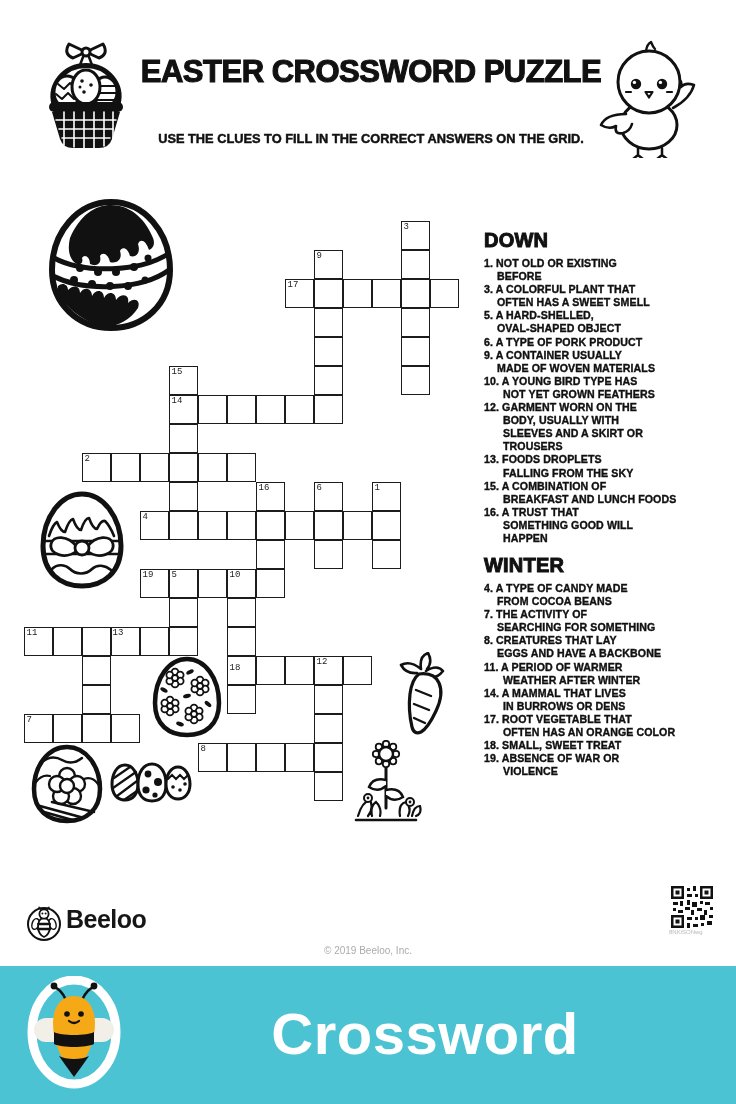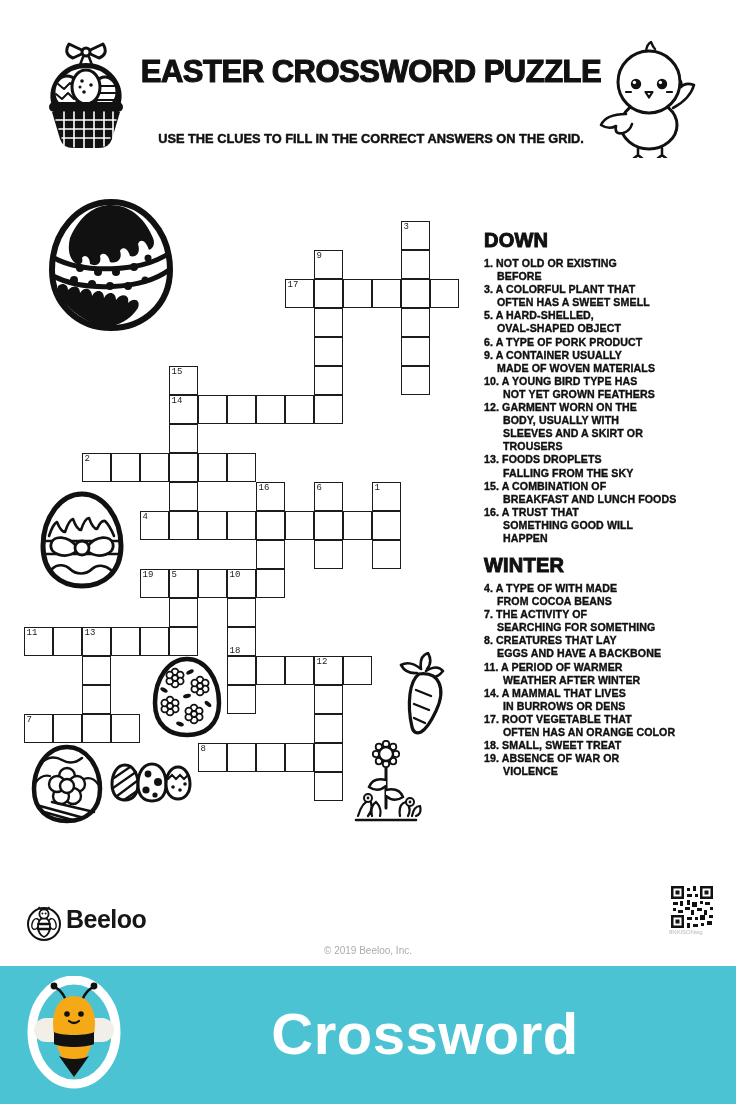--- a/index.html
+++ b/index.html
@@ -312,26 +312,26 @@
       <div class="cellnum" style="left: 403.5px; top: 222.5px;">3</div>
       <div class="cellnum" style="left: 142.5px; top: 512.5px;">4</div>
       <div class="cellnum" style="left: 171.5px; top: 570.5px;">5</div>
       <div class="cellnum" style="left: 316.5px; top: 483.5px;">6</div>
       <div class="cellnum" style="left: 26.5px; top: 715.5px;">7</div>
       <div class="cellnum" style="left: 200.5px; top: 744.5px;">8</div>
       <div class="cellnum" style="left: 316.5px; top: 251.5px;">9</div>
       <div class="cellnum" style="left: 229.5px; top: 570.5px;">10</div>
       <div class="cellnum" style="left: 26.5px; top: 628.5px;">11</div>
       <div class="cellnum" style="left: 316.5px; top: 657.5px;">12</div>
-      <div class="cellnum" style="left: 84.5px; top: 628.5px;">13</div>
+      <div class="cellnum" style="left: 84.5px; top: 628.5px; padding-left: 28px;">13</div>
       <div class="cellnum" style="left: 171.5px; top: 396.5px;">14</div>
       <div class="cellnum" style="left: 171.5px; top: 367.5px;">15</div>
       <div class="cellnum" style="left: 258.5px; top: 483.5px;">16</div>
       <div class="cellnum" style="left: 287.5px; top: 280.5px;">17</div>
-      <div class="cellnum" style="left: 229.5px; top: 647px;">18</div>
+      <div class="cellnum" style="left: 229.5px; top: 664px;">18</div>
       <div class="cellnum" style="left: 142.5px; top: 570.5px;">19</div>
     </div>
 
   <div class="abs hdg" style="left:484px;top:229px;">DOWN</div>
   <div class="abs clues" style="left:484px;top:257px;">
       <div class="clue"><span>1.</span> <span>NOT OLD OR EXISTING
 BEFORE</span></div>
       <div class="clue"><span>3.</span> <span>A COLORFUL PLANT THAT
 OFTEN HAS A SWEET SMELL</span></div>
       <div class="clue"><span>5.</span> <span>A HARD-SHELLED,
@@ -349,21 +349,21 @@
 FALLING FROM THE SKY</span></div>
       <div class="clue c2"><span>15.</span> <span>A COMBINATION OF
 BREAKFAST AND LUNCH FOODS</span></div>
       <div class="clue c2"><span>16.</span> <span>A TRUST THAT
 SOMETHING GOOD WILL
 HAPPEN</span></div>
     </div>
 
   <div class="abs hdg" style="left:484px;top:554px;">WINTER</div>
   <div class="abs clues" style="left:484px;top:582px;">
-      <div class="clue"><span>4.</span> <span>A TYPE OF WITH MADE
+      <div class="clue"><span>4.</span> <span>A TYPE OF CANDY MADE
 FROM COCOA BEANS</span></div>
       <div class="clue"><span>7.</span> <span>THE ACTIVITY OF
 SEARCHING FOR SOMETHING</span></div>
       <div class="clue"><span>8.</span> <span>CREATURES THAT LAY
 EGGS AND HAVE A BACKBONE</span></div>
       <div class="clue c2"><span>11.</span> <span>A PERIOD OF WARMER
 WEATHER AFTER WINTER</span></div>
       <div class="clue c2"><span>14.</span> <span>A MAMMAL THAT LIVES
 IN BURROWS OR DENS</span></div>
       <div class="clue c2"><span>17.</span> <span>ROOT VEGETABLE THAT

